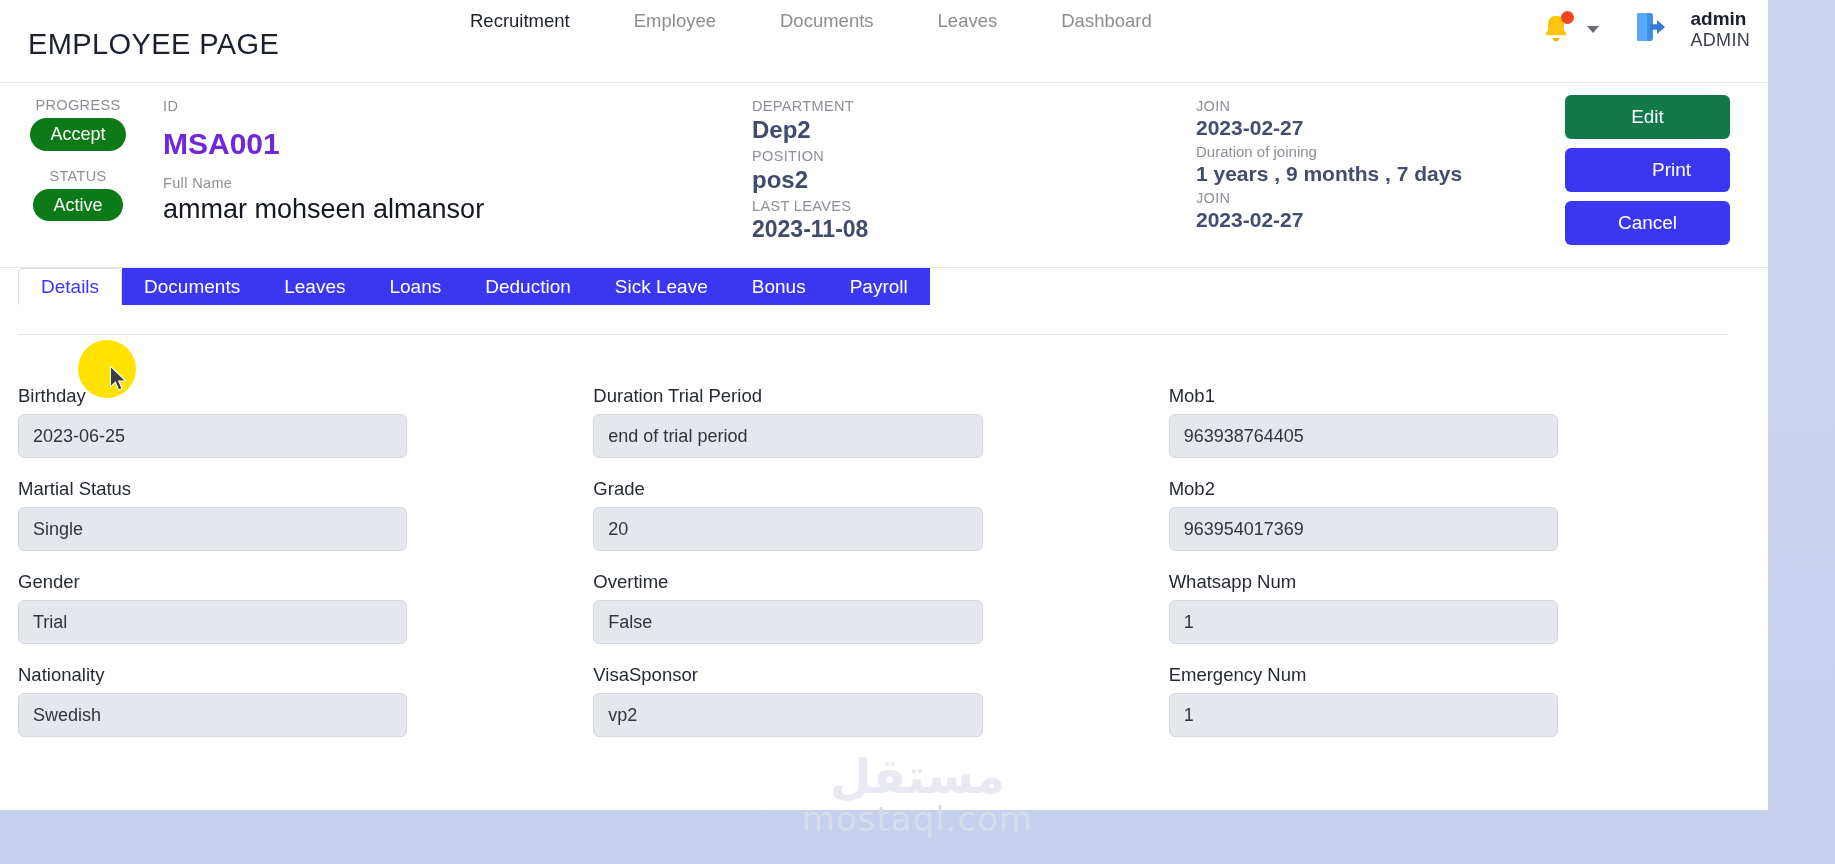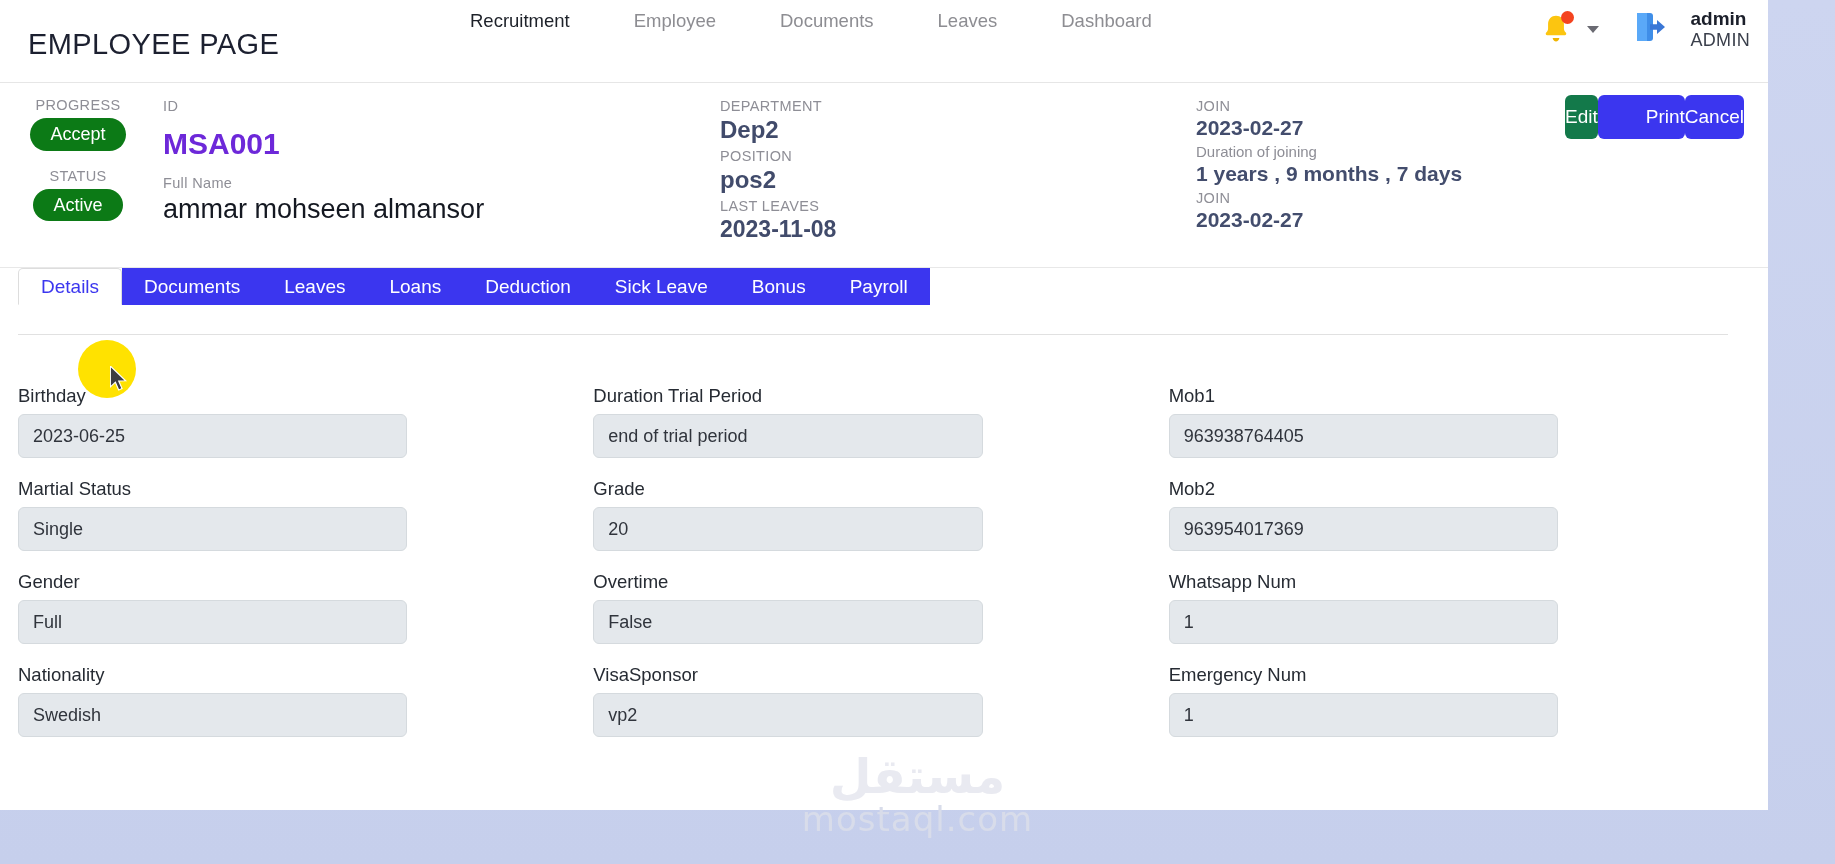--- a/index.html
+++ b/index.html
@@ -128,21 +128,21 @@
     color: #6d28d9;
     margin-top: 12px;
   }
   .col-id .lbl2 { margin-top: 14px; display: block; }
   .col-id .big2 {
     font-size: 27px;
     color: #141821;
     margin-top: 3px;
   }
 
-  .col-dept { position: absolute; left: 720px; top: 14px; }
+  .col-dept { position: absolute; left: 752px; top: 14px; }
   .col-dept .v {
     font-size: 24px;
     font-weight: 700;
     color: #414b6b;
     margin: 1px 0 3px;
   }
   .col-dept .v.last { font-size: 23px; }
 
   .col-join { position: absolute; left: 1196px; top: 14px; }
   .col-join .v {
@@ -152,20 +152,22 @@
     margin: 1px 0 3px;
   }
   .col-join .lblx { font-size: 15px; color: #8e8e96; }
 
   .actions {
     position: absolute;
     right: 38px;
     top: 12px;
     width: 165px;
     display: flex;
+    flex-direction: column;
+    gap: 9px;
   }
   .btn {
     border: none;
     border-radius: 6px;
     color: #fff;
     font-size: 19px;
     height: 44px;
     cursor: pointer;
     font-family: "Liberation Sans", sans-serif;
   }
@@ -384,21 +386,21 @@
         <div class="fgroup">
           <label>Birthday</label>
           <div class="field">2023-06-25</div>
         </div>
         <div class="fgroup">
           <label>Martial Status</label>
           <div class="field">Single</div>
         </div>
         <div class="fgroup">
           <label>Gender</label>
-          <div class="field">Full</div>
+          <div class="field">Trial</div>
         </div>
         <div class="fgroup">
           <label>Nationality</label>
           <div class="field">Swedish</div>
         </div>
       </div>
 
       <div class="fcol">
         <div class="fgroup">
           <label>Duration Trial Period</label>

